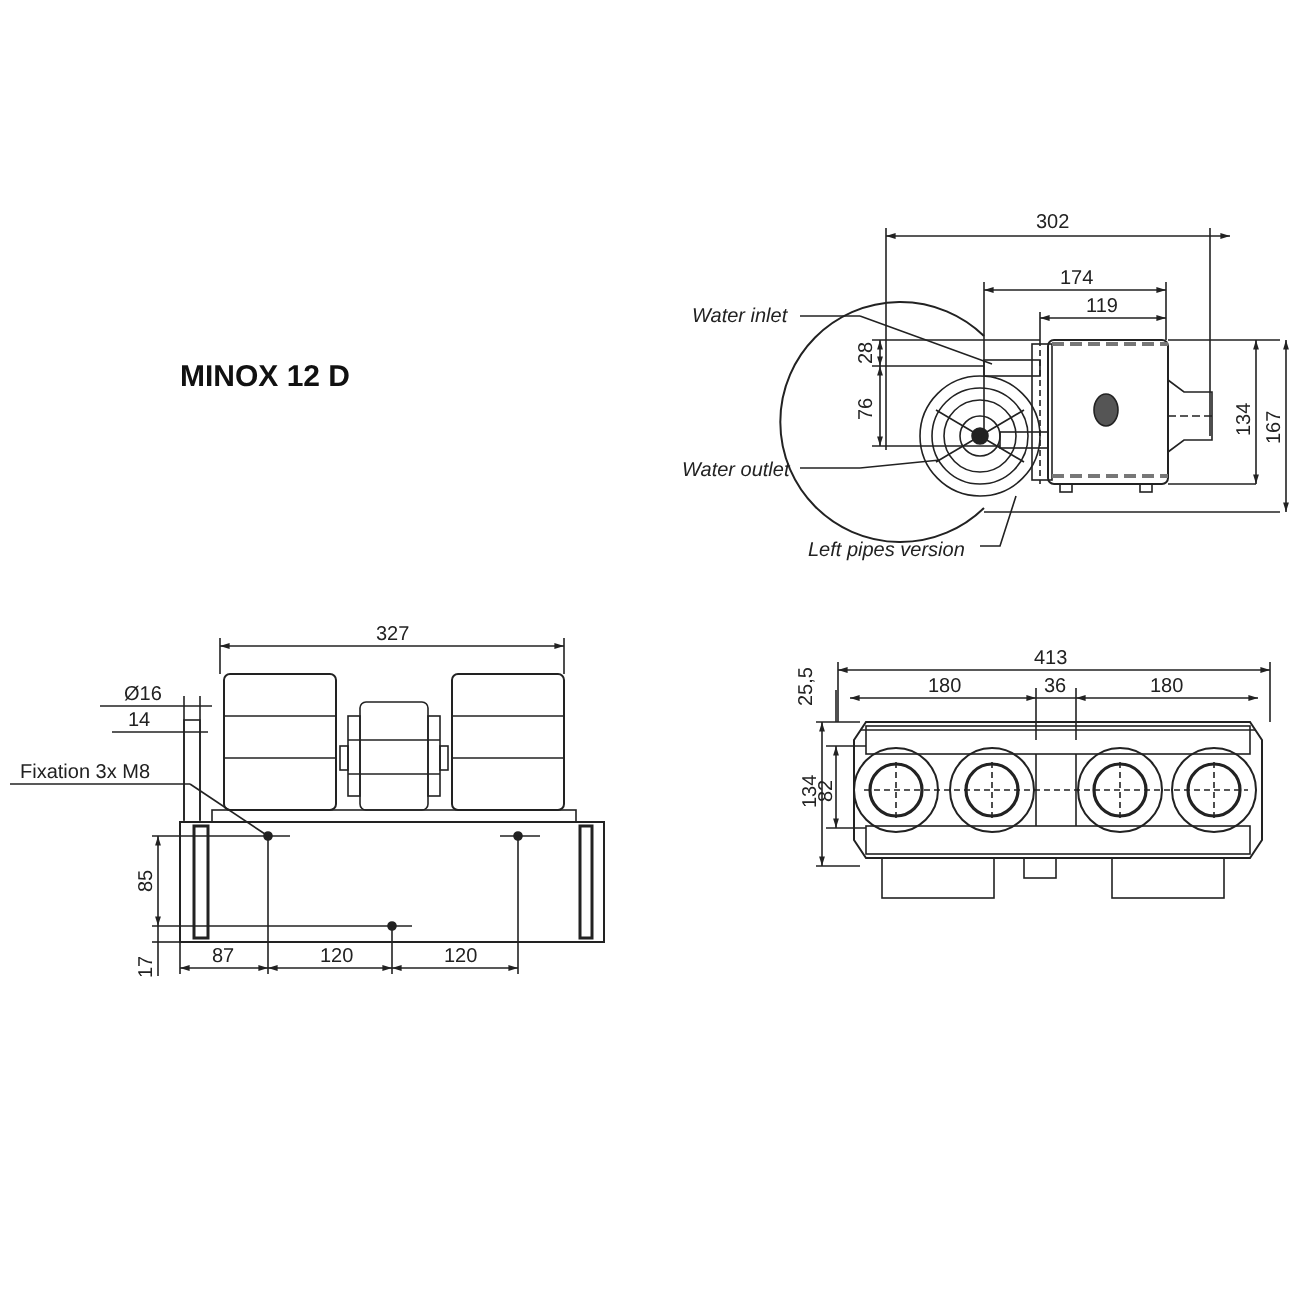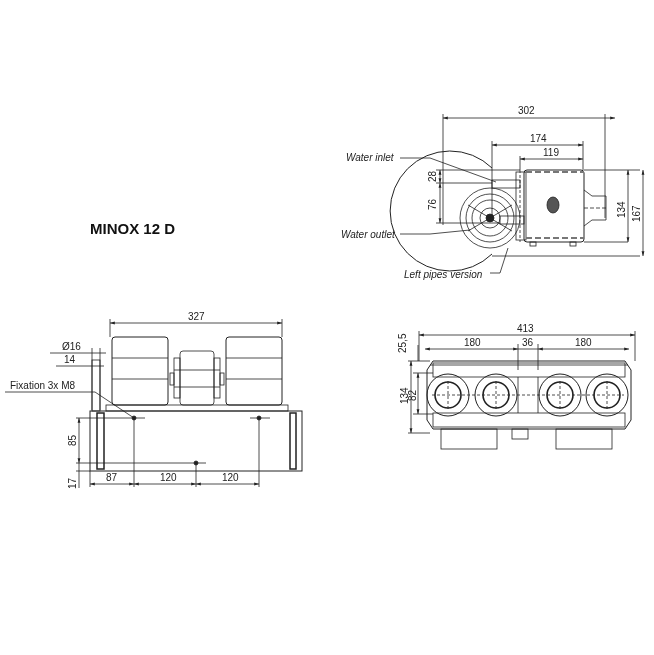--- a/index.html
+++ b/index.html
@@ -1,18 +1,18 @@
 <!DOCTYPE html>
 <html><head>
 <meta charset="utf-8">
 <style>
   html,body{margin:0;padding:0;background:#ffffff;}
   body{width:654px;height:655px;position:relative;overflow:hidden;font-family:"Liberation Sans",sans-serif;}
   #drawing{position:absolute;left:0;top:0;width:654px;height:655px;}
-  .title{position:absolute;left:90px;top:180px;font-size:15px;font-weight:bold;color:#111;margin-top:40px;}
+  .title{position:absolute;left:90px;top:180px;font-size:15px;font-weight:bold;color:#111;}
   svg text{font-family:"Liberation Sans",sans-serif;fill:#222;}
   .dim{font-size:10px;}
   .lbl{font-size:10px;font-style:italic;}
 </style>
 </head>
 <body>
 
 <div class="title">MINOX 12 D</div>
 
 <svg id="drawing" viewBox="0 0 654 655" stroke="#222" fill="none" stroke-width="0.8">

